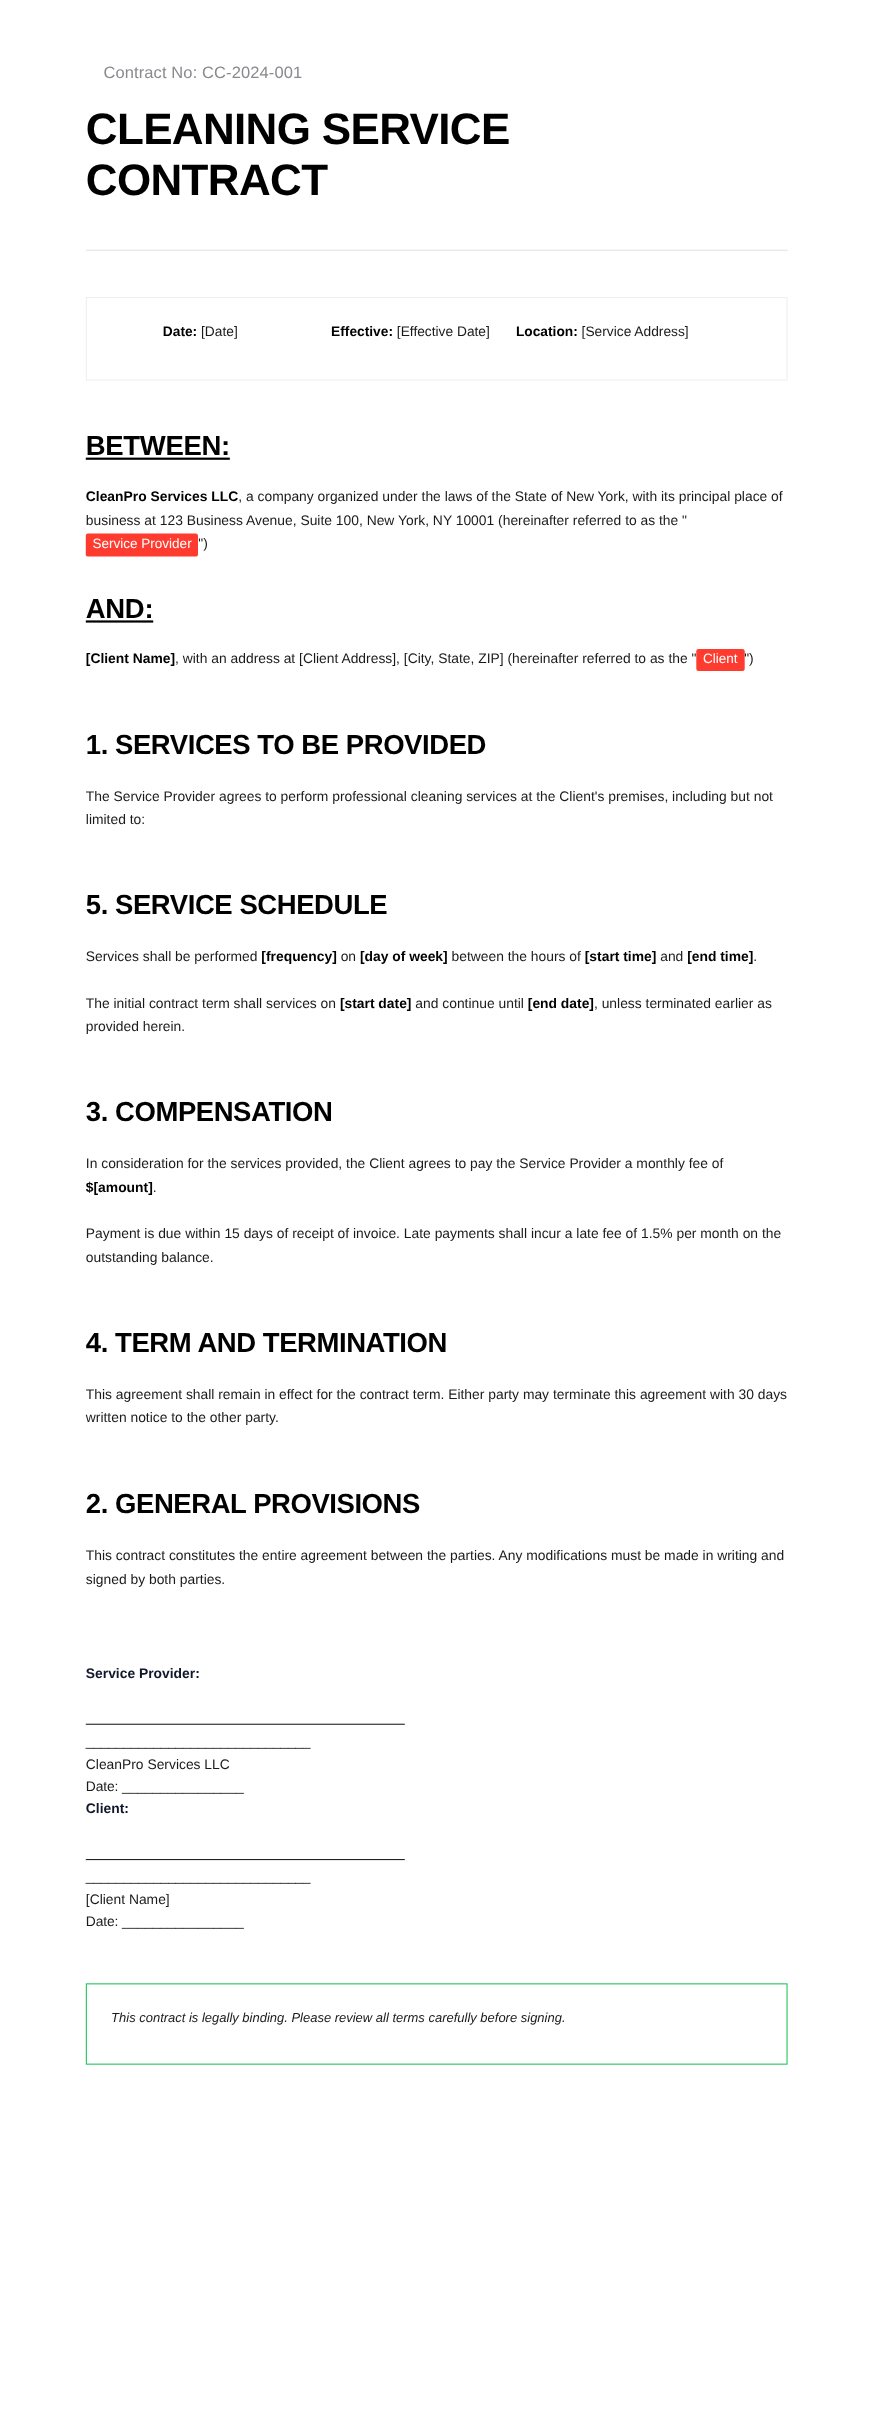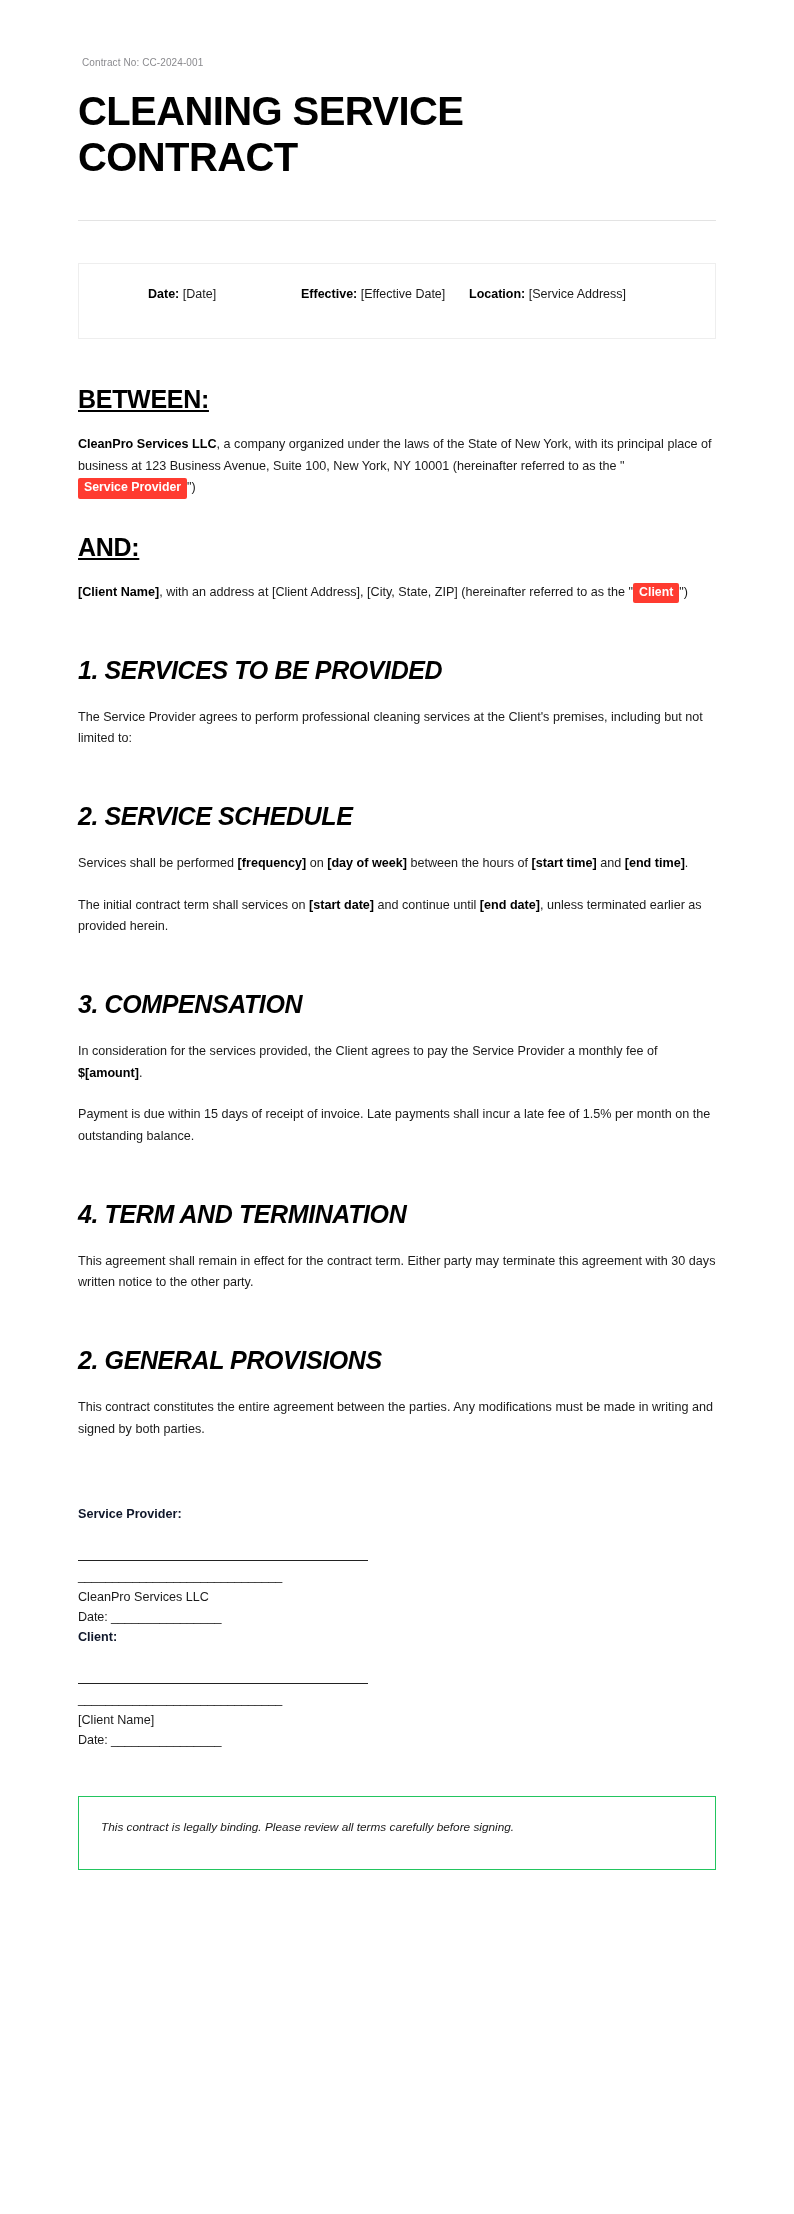--- a/index.html
+++ b/index.html
@@ -18,24 +18,24 @@
 
   .page {
     width: 794px;
     min-height: 2214px;
     background: #ffffff;
     padding: 56px 78px 40px 78px;
   }
 
   
   .contract-no {
-    font-size: 10px;
+    font-size: 15px;
     color: #8a8a8e;
     letter-spacing: 0.1px;
-    margin: 0 0 18px 4px;
+    margin: 0 0 18px 16px;
     line-height: 1.4;
   }
   h1.doc-title {
     font-size: 40px;
     line-height: 1.15;
     font-weight: 700;
     letter-spacing: -0.6px;
     margin: 0 0 40px 0;
     color: #000000;
     max-width: 420px;
@@ -79,42 +79,41 @@
     margin: 0 0 20px 0;
     color: #000000;
     text-decoration: underline;
   }
   h2.section-heading {
     font-size: 25px;
     font-weight: 700;
     letter-spacing: -0.4px;
     margin: 52px 0 22px 0;
     color: #000000;
-    font-style: italic;
   }
 
   
   p.body {
     font-size: 12.6px;
     line-height: 1.72;
     margin: 0 0 20px 0;
     color: #1a1a1a;
     max-width: 640px;
   }
   p.body.tight { margin-bottom: 16px; }
   p.body:last-child { margin-bottom: 0; }
   .b { font-weight: 700; color: #000000; }
 
   .party-block { margin-bottom: 34px; }
 
   
   .chip {
     background: #ff3b30;
     color: #ffffff;
-    font-weight: 700;
+    font-weight: 400;
     padding: 2px 6px 3px 6px;
     border-radius: 2px;
     white-space: nowrap;
     display: inline-block;
     line-height: 1.25;
     font-size: 12.3px;
   }
 
   
   ul.services {
@@ -227,21 +226,21 @@
     <h2 class="party-heading">AND:</h2>
     <p class="body"><span class="b">[Client Name]</span><span>, with an address at [Client Address], [City, State, ZIP] (hereinafter referred to as the "</span><span class="chip">Client</span><span>")</span></p>
   </div>
 
   <section>
     <h2 class="section-heading">1. SERVICES TO BE PROVIDED</h2>
     <p class="body tight">The Service Provider agrees to perform professional cleaning services at the Client's premises, including but not limited to:</p>
   </section>
 
   <section>
-    <h2 class="section-heading">2. SERVICE SCHEDULE</h2>
+    <h2 class="section-heading">5. SERVICE SCHEDULE</h2>
     <p class="body"><span>Services shall be performed </span><span class="b">[frequency]</span><span> on </span><span class="b">[day of week]</span><span> between the hours of </span><span class="b">[start time]</span><span> and </span><span class="b">[end time]</span><span>.</span></p>
     <p class="body"><span>The initial contract term shall services on </span><span class="b">[start date]</span><span> and continue until </span><span class="b">[end date]</span><span>, unless terminated earlier as provided herein.</span></p>
   </section>
 
   <section>
     <h2 class="section-heading">3. COMPENSATION</h2>
     <p class="body"><span>In consideration for the services provided, the Client agrees to pay the Service Provider a monthly fee of </span><span class="b">$[amount]</span><span>.</span></p>
     <p class="body">Payment is due within 15 days of receipt of invoice. Late payments shall incur a late fee of 1.5% per month on the outstanding balance.</p>
   </section>
 

